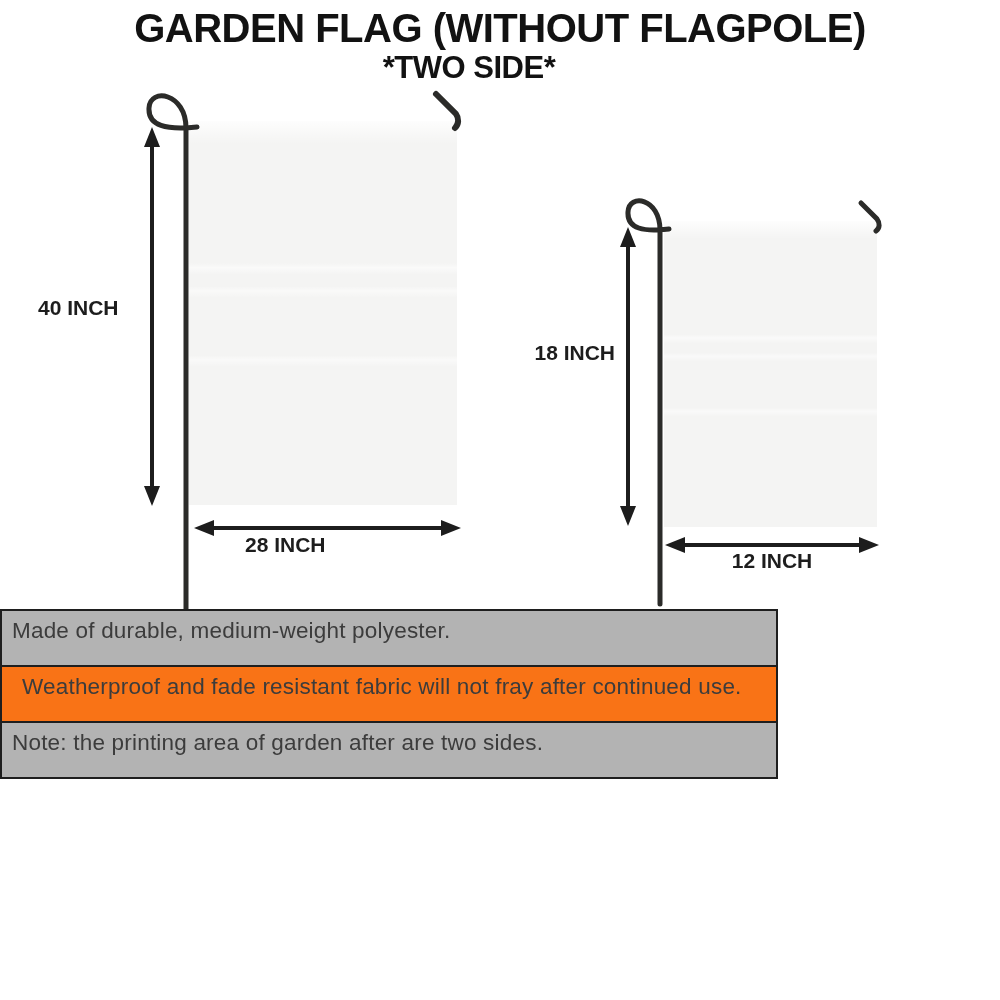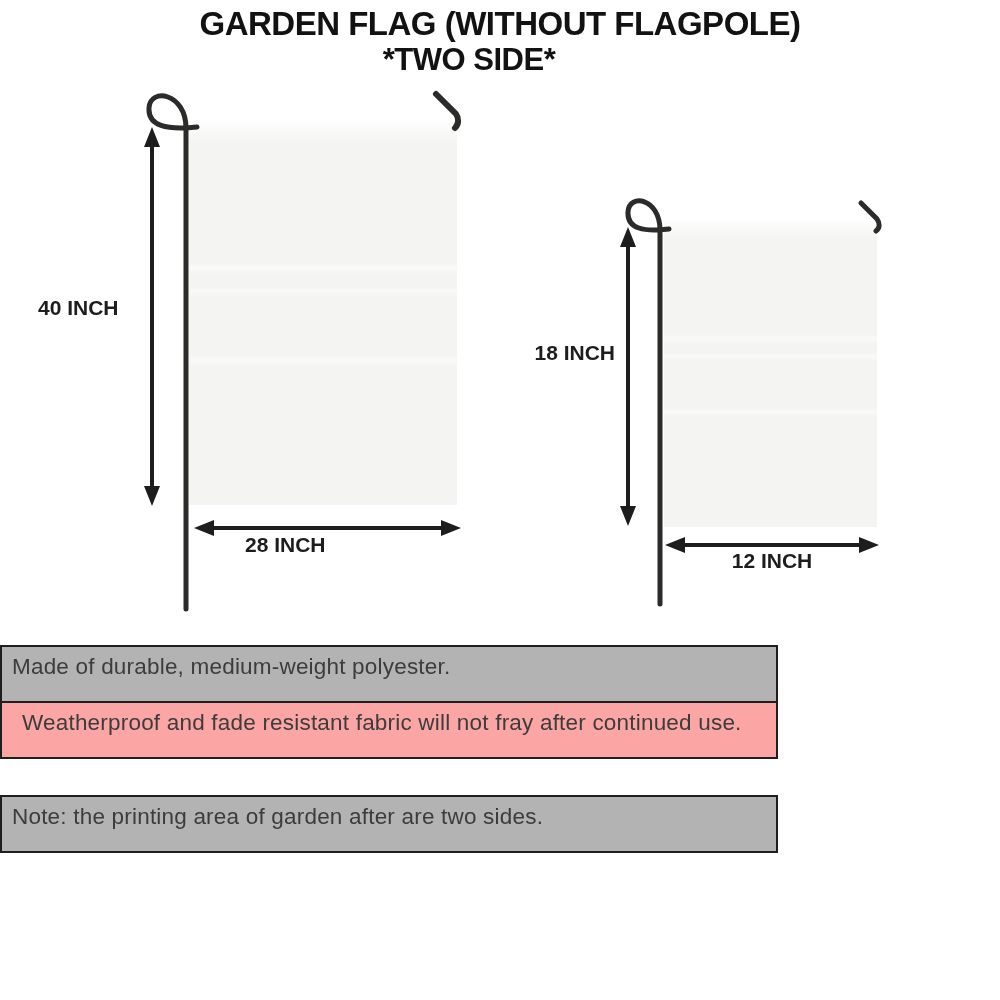--- a/index.html
+++ b/index.html
@@ -1,21 +1,21 @@
 <!DOCTYPE html>
 <html><head>
 <meta charset="utf-8">
 <style>
   html,body{margin:0;padding:0;}
   body{font-family:"Liberation Sans", sans-serif; background:#ffffff;}
   #canvas{position:relative;width:1000px;height:1000px;background:#ffffff;overflow:hidden;margin:0 auto;}
 
   
   .title-wrap{position:absolute;top:6px;left:0;width:1000px;text-align:center;color:#121212;}
-  .title-line1{font-size:33px;font-weight:800;letter-spacing:-0.5px;line-height:1.12;}
+  .title-line1{font-size:40px;font-weight:800;letter-spacing:-0.5px;line-height:1.12;}
   .title-line2{font-size:31px;font-weight:800;letter-spacing:-0.5px;line-height:1.1;transform:translateX(-31px);}
 
   
   .flag-rect{position:absolute;
     background-image:
       linear-gradient(180deg, rgba(255,255,255,.85), rgba(255,255,255,0) 6%),
       linear-gradient(180deg, transparent 37%, rgba(255,255,255,.55) 38.2%, transparent 40%,
                       transparent 43%, rgba(255,255,255,.5) 44.2%, transparent 46%,
                       transparent 61%, rgba(255,255,255,.5) 62.2%, transparent 64%),
       linear-gradient(#f4f4f3,#f4f4f3);
@@ -33,22 +33,22 @@
   #label-40{left:38px;top:296px;width:100px;text-align:left;}
   #label-28{left:245px;top:533px;width:150px;}
   #label-18{left:515px;top:341px;width:100px;text-align:right;}
   #label-12{left:697px;top:549px;width:150px;text-align:center;}
 
   
   #spec-rows{position:absolute;left:0;top:609px;width:778px;}
   .spec-row{box-sizing:border-box;width:778px;border:2px solid #1e1e1e;
             padding:7px 10px 0 10px;font-size:22.5px;color:#3c3c3c;letter-spacing:0.2px;}
   .spec-row + .spec-row{margin-top:-2px;}
-  .spec-row.gray{background:#b3b3b3;height:58px;margin-top:36px;}
-  .spec-row.white{background:#fca5a5;height:58px;padding-left:20px;}
+  .spec-row.gray{background:#b3b3b3;height:58px;}
+  .spec-row.white{background:#f97316;height:58px;padding-left:20px;}
 </style>
 </head>
 <body>
 
 <div id="canvas">
 
   <div class="title-wrap">
     <div class="title-line1">GARDEN FLAG (WITHOUT FLAGPOLE)</div>
     <div class="title-line2">*TWO SIDE*</div>
   </div>

